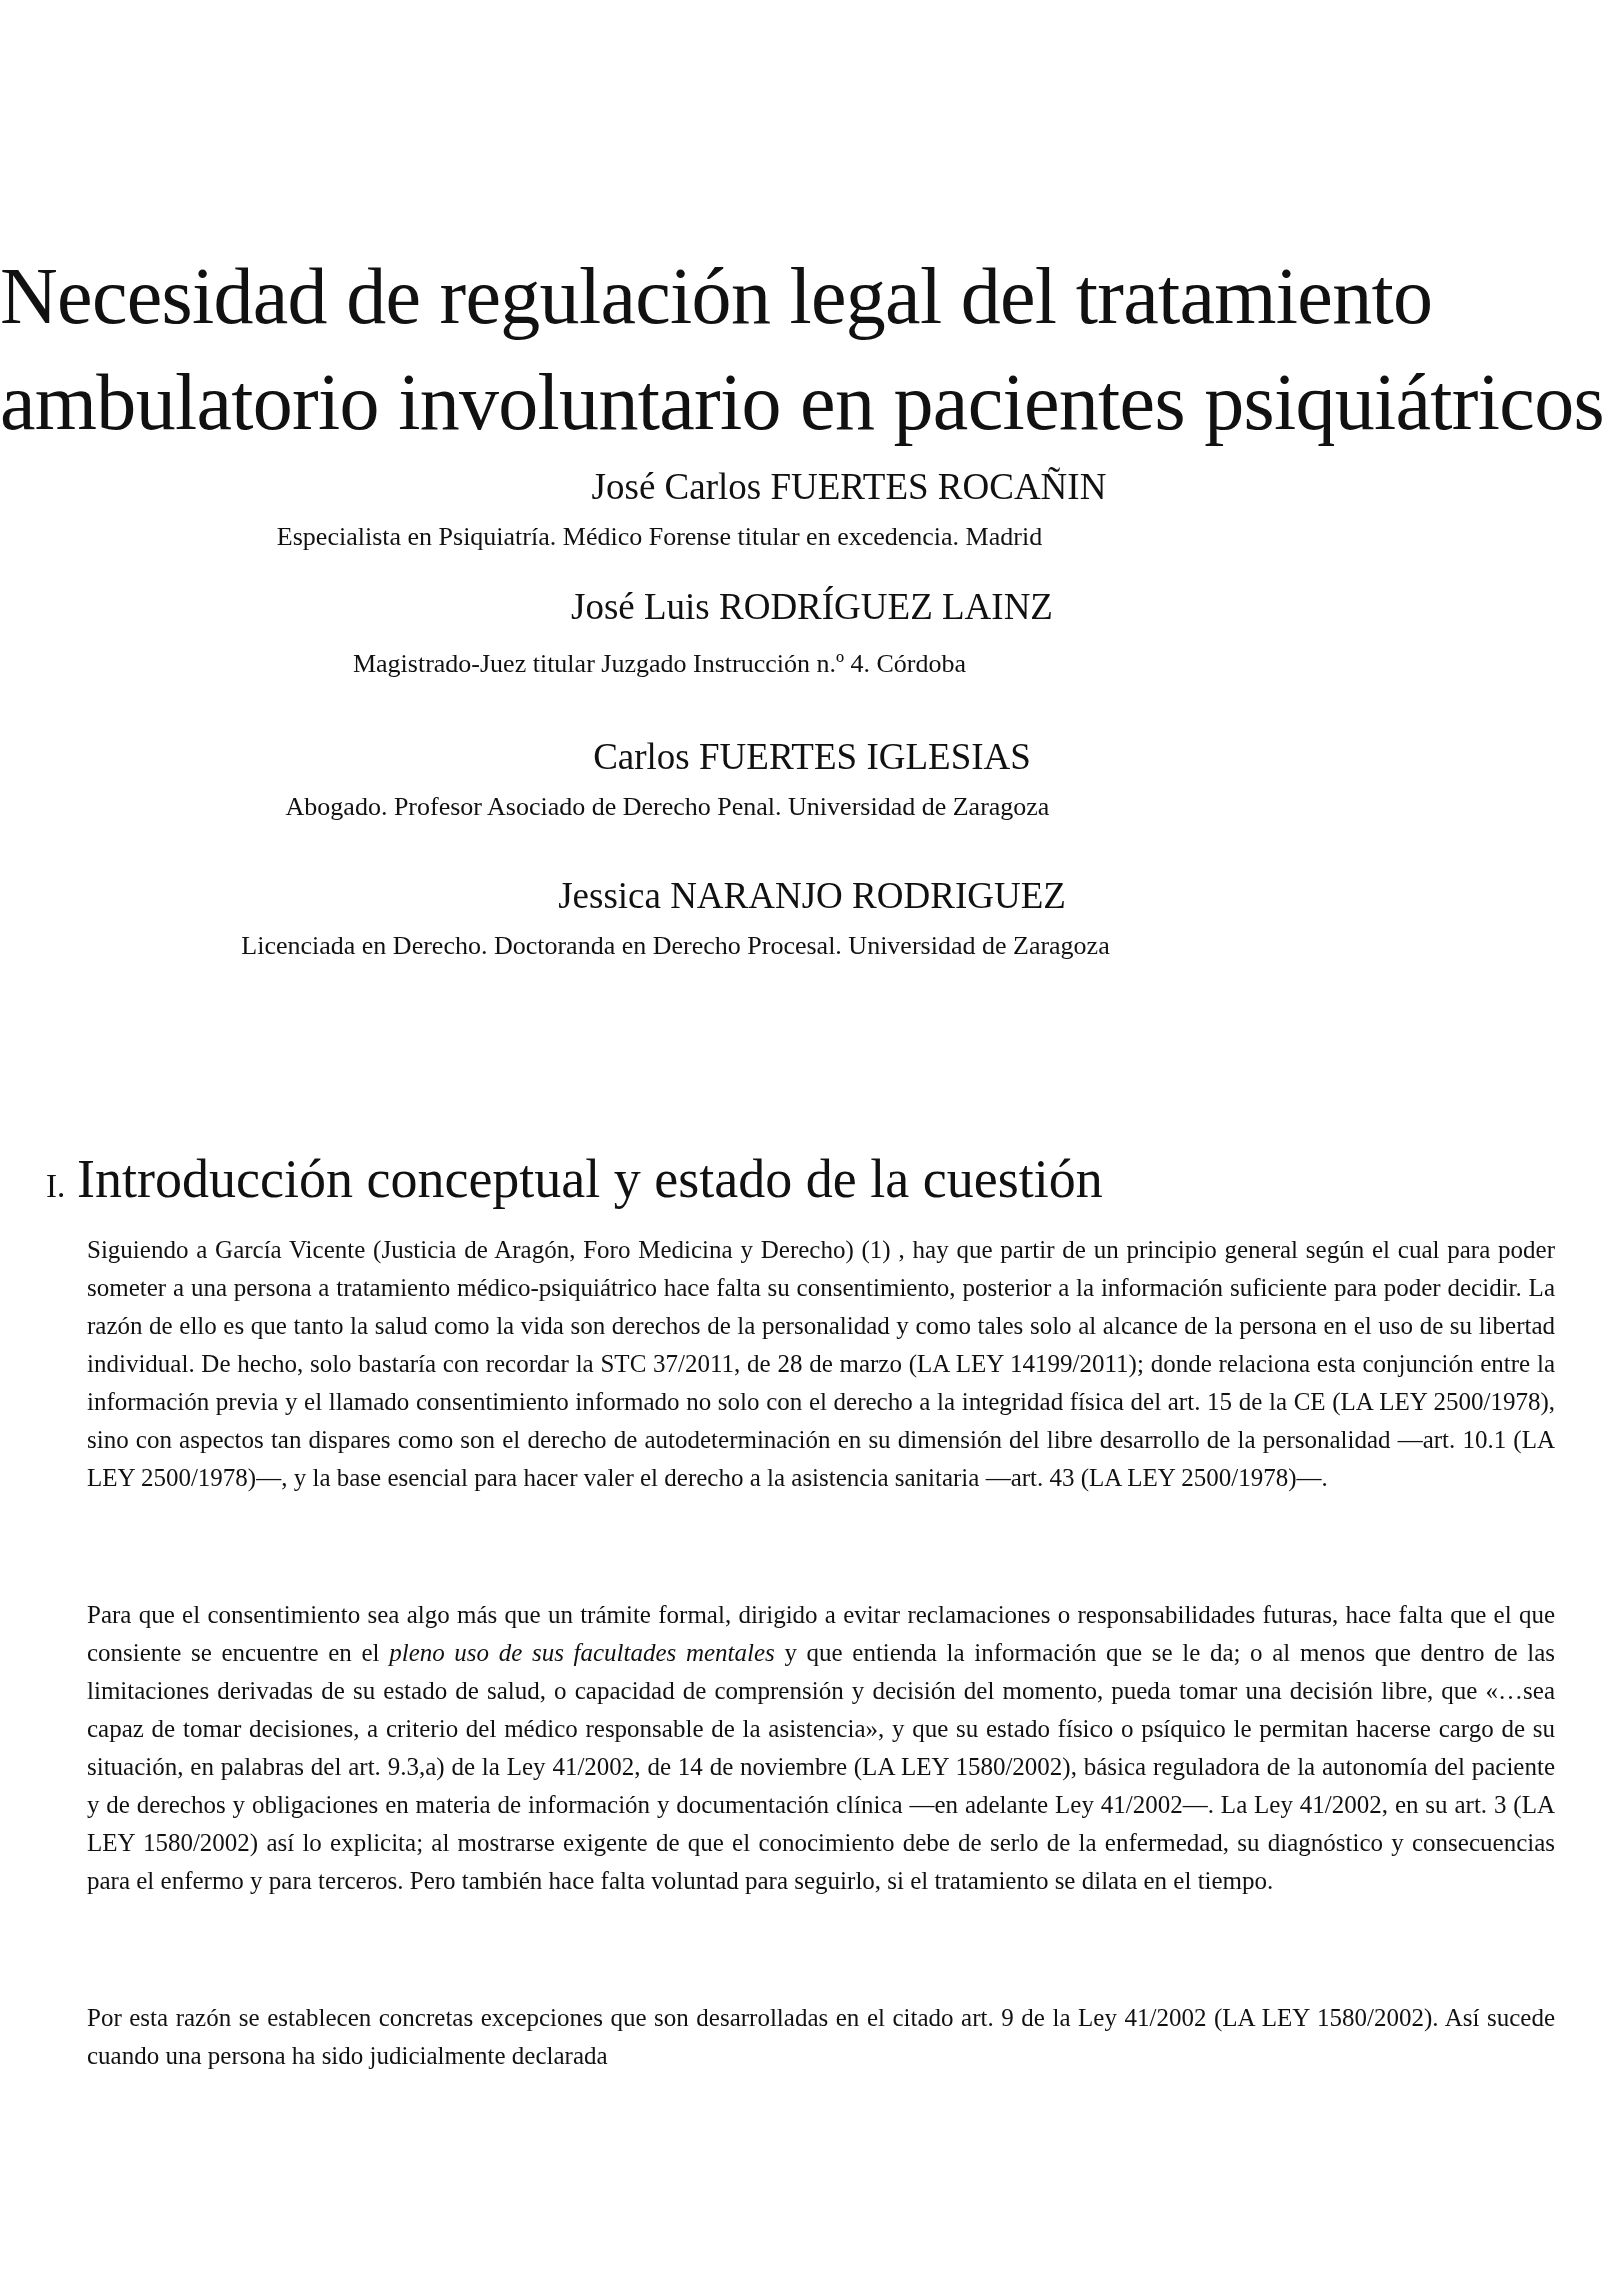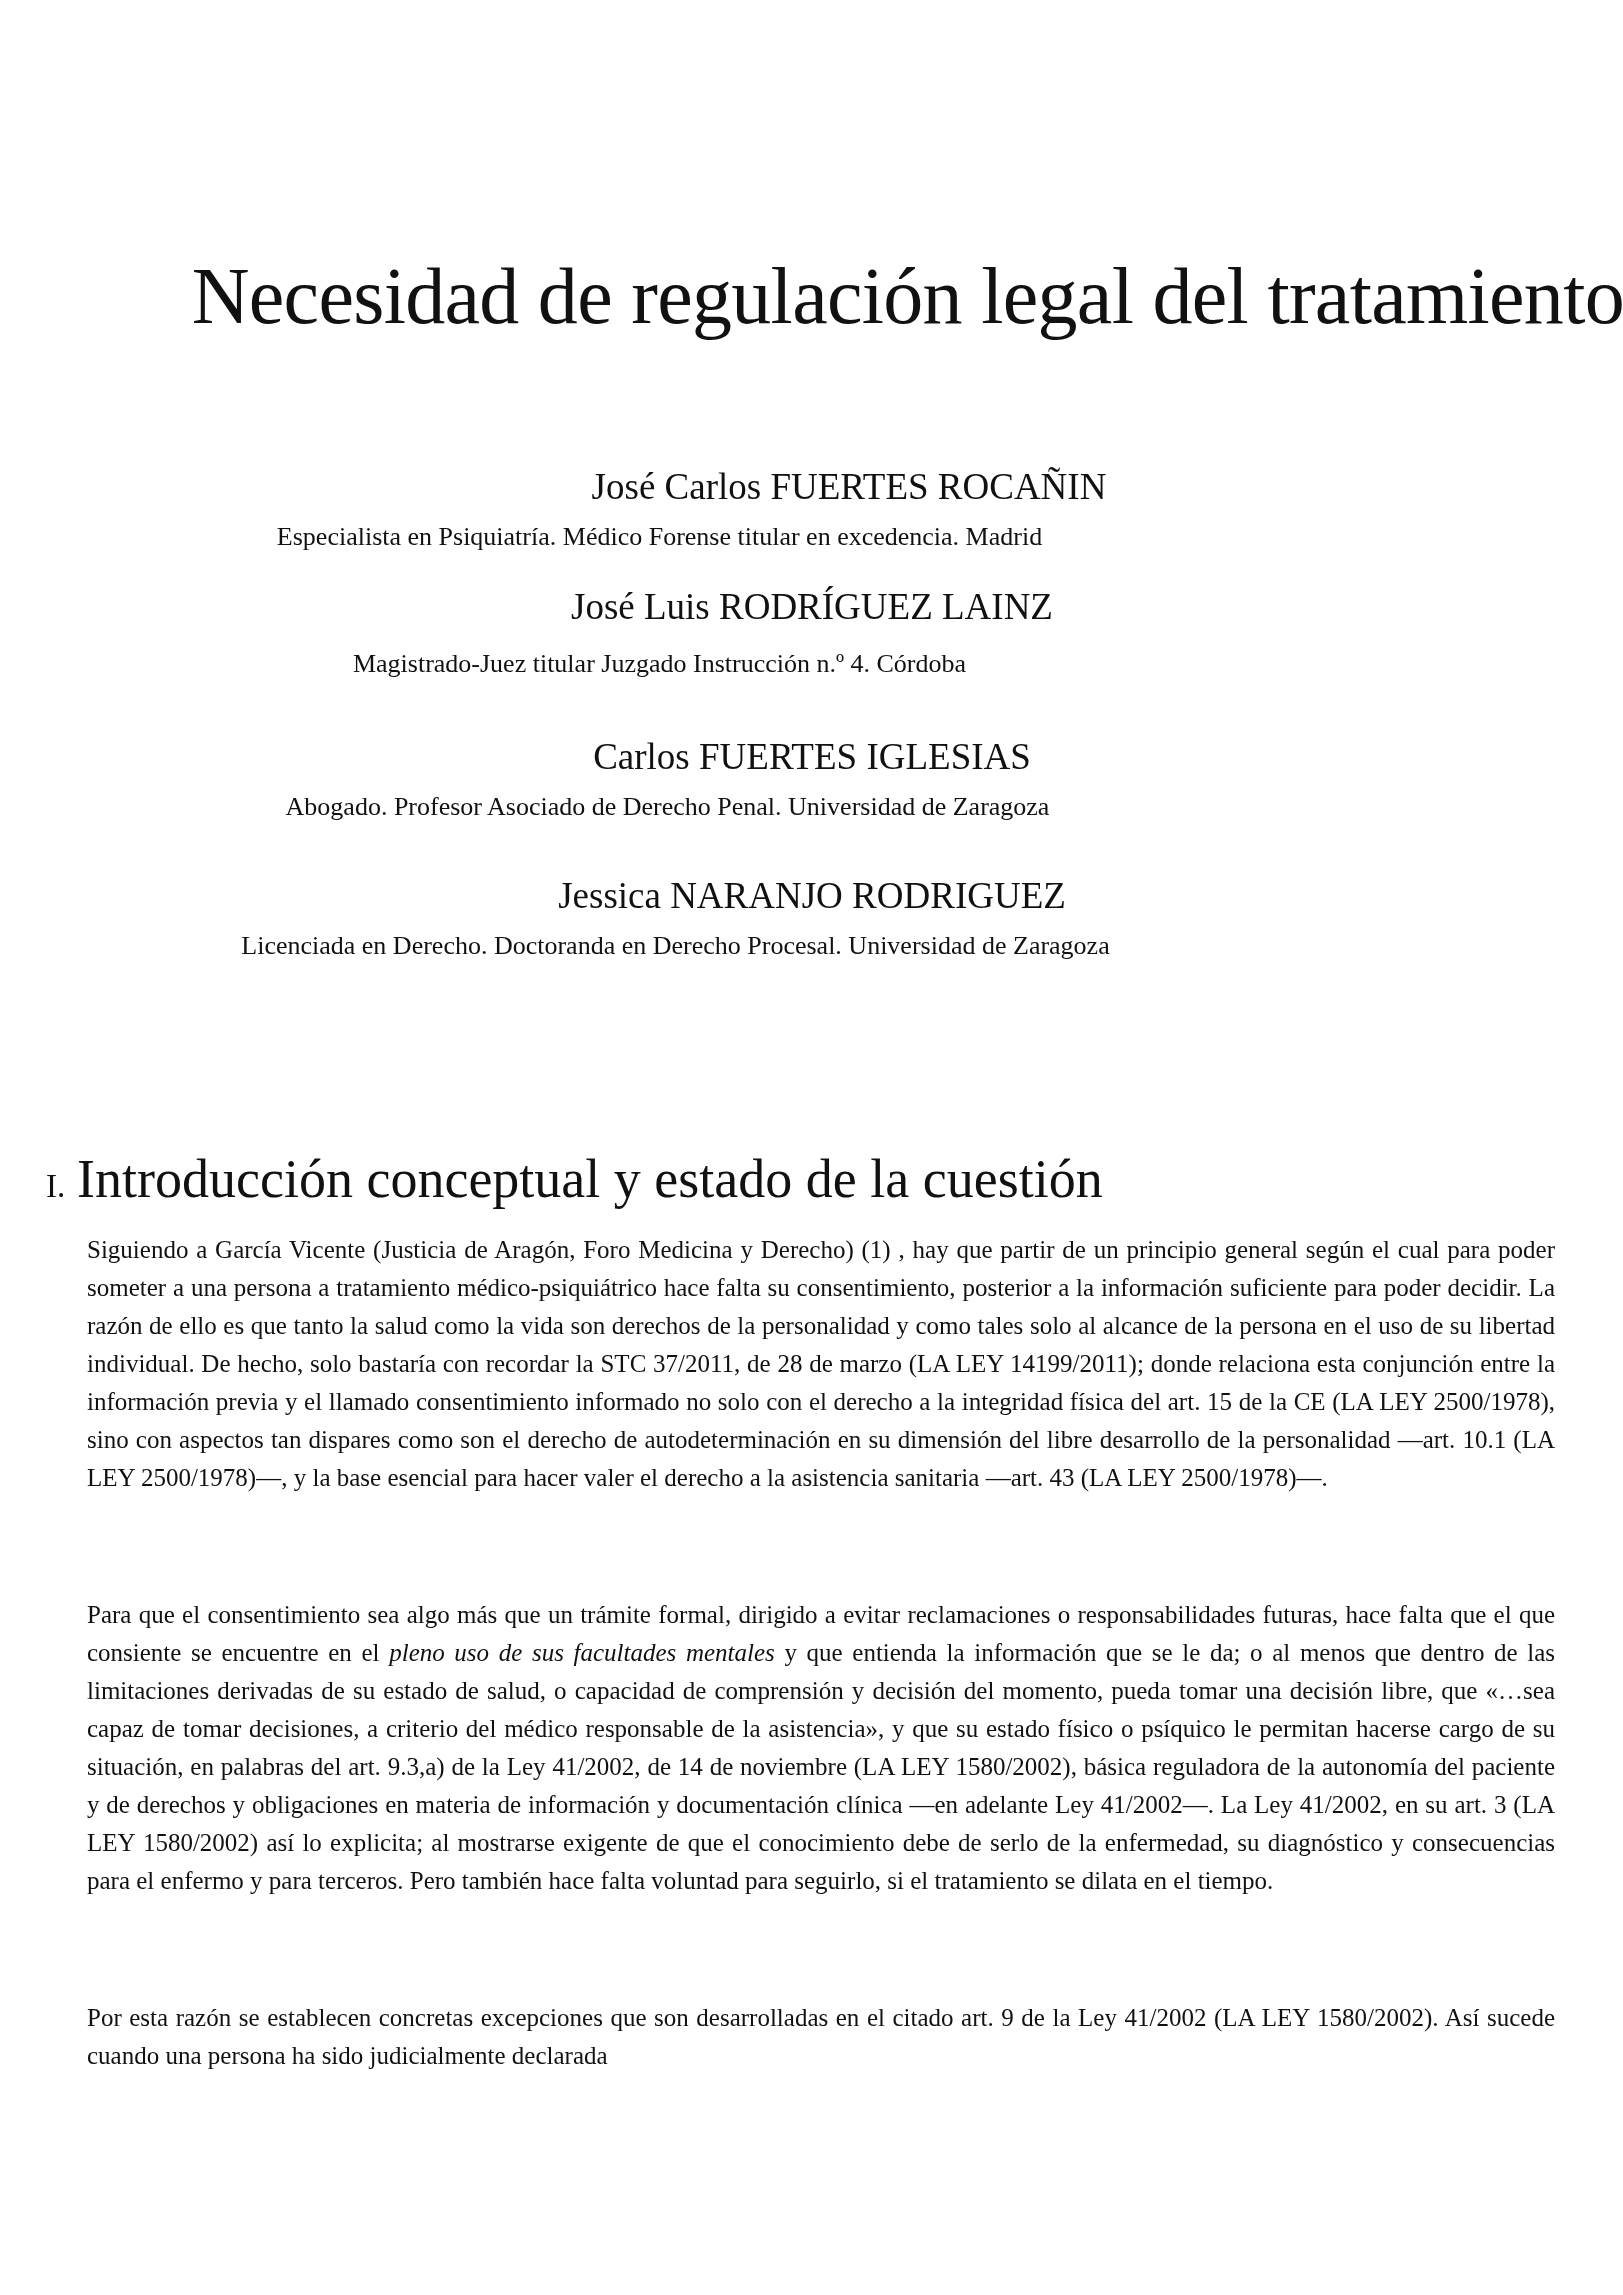--- a/index.html
+++ b/index.html
@@ -2,21 +2,21 @@
 <html style="font-size:10.5px"><head>
 <meta charset="utf-8">
 <style>
   html, body { margin: 0; padding: 0; background: #ffffff; }
   body {
     width: 1624px; height: 2295px; position: relative; overflow: hidden;
     font-family: "Liberation Serif", "DejaVu Serif", serif; color: #111111;
   }
   .title {
     position: absolute; left: 0; width: 1624px; top: 243px;
-    text-align: right; font-size: 80px; line-height: 106px;
+    text-align: left; font-size: 80px; line-height: 106px;
     letter-spacing: -0.7px; margin: 0; font-weight: normal;
   }
   .author-name {
     position: absolute; left: 0; width: 1624px; text-align: center;
     font-size: 37px; line-height: 42px; margin: 0;
   }
   .author-aff {
     position: absolute; left: 0; width: 1319px; text-align: center;
     font-size: 26px; line-height: 31px; margin: 0;
   }
@@ -30,20 +30,21 @@
     position: absolute; left: 87px; width: 1468px;
     font-size: 25px; line-height: 38px; text-align: justify; margin: 0;
   }
   .para em { font-style: italic; }
 </style>
 </head>
 <body>
 
 <h1 class="title">
   <span>Necesidad de regulación legal del tratamiento</span><br>
+  <span>ambulatorio involuntario en pacientes psiquiátricos</span>
 </h1>
 
 <p class="author-name" style="top:466px;padding-left:37px;">José Carlos FUERTES ROCAÑIN</p>
 <p class="author-aff" style="top:521px;">Especialista en Psiquiatría. Médico Forense titular en excedencia. Madrid</p>
 
 <p class="author-name" style="top:586px;">José Luis RODRÍGUEZ LAINZ</p>
 <p class="author-aff" style="top:648px;">Magistrado-Juez titular Juzgado Instrucción n.º 4. Córdoba</p>
 
 <p class="author-name" style="top:736px;">Carlos FUERTES IGLESIAS</p>
 <p class="author-aff" style="top:791px;padding-left:8px;">Abogado. Profesor Asociado de Derecho Penal. Universidad de Zaragoza</p>

